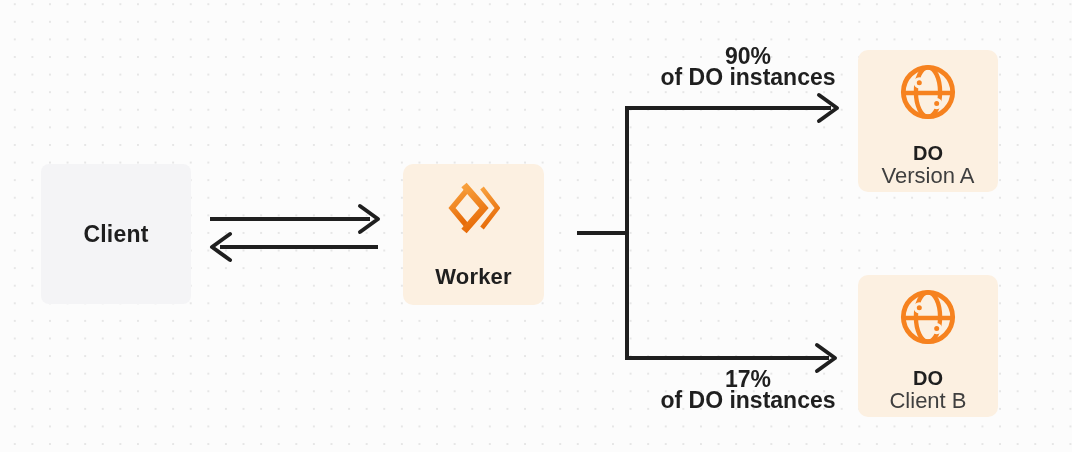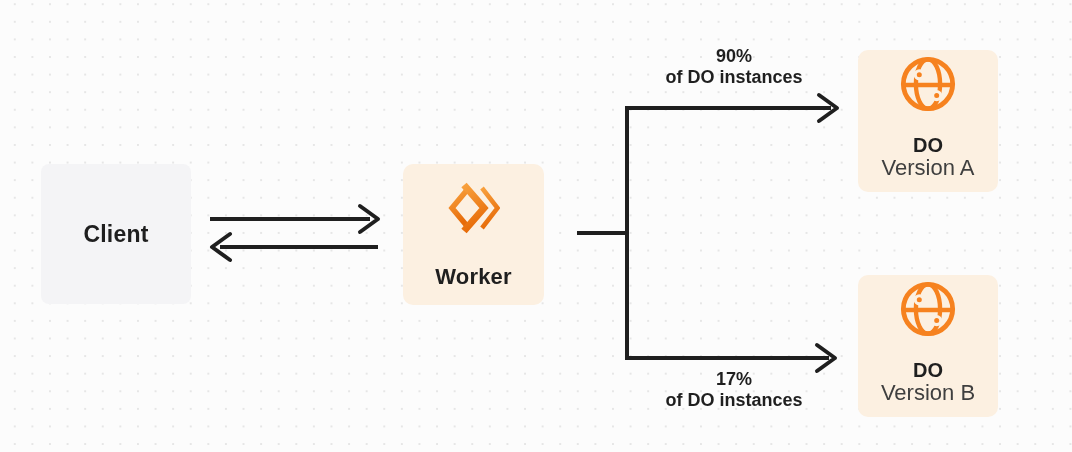--- a/index.html
+++ b/index.html
@@ -27,28 +27,28 @@
     background:var(--client-fill);justify-content:center;
   }
   .node-client .title{font-size:23px;font-weight:700;color:var(--text);letter-spacing:.2px;}
   .node-worker{
     left:403px;top:164px;width:141px;height:141px;border-radius:10px;
     background:var(--orange-fill);padding-top:18px;
   }
   .node-worker .title{font-size:22px;font-weight:700;color:var(--text);margin-top:30px;letter-spacing:.2px;}
   .do-box{
     width:140px;height:142px;border-radius:10px;background:var(--orange-fill);
-    padding-top:5px;left:858px;
+    padding-top:13px;left:858px;
   }
   .do-a{top:50px;} .do-b{top:275px;}
   .do-box .title{font-size:20px;font-weight:700;color:var(--text);margin-top:20px;line-height:24px;}
   .do-box .subtitle{font-size:22px;font-weight:400;color:var(--subtext);line-height:22px;}
   .branch-label{
-    position:absolute;left:634px;width:200px;text-align:center;
-    font-size:18px;font-weight:700;color:var(--text);line-height:21px;
+    position:absolute;left:648px;width:200px;text-align:center;
+    font-size:23px;font-weight:700;color:var(--text);line-height:21px;
   }
   .branch-label-top{top:46px;} .branch-label-bottom{top:369px;}
   .icon{display:block;line-height:0;}
   .worker-logo svg{width:52px;height:52px;}
   .globe svg{width:58px;height:58px;}
   .wl-stop-a{stop-color:var(--accent-light);} .wl-stop-b{stop-color:var(--accent-dark);}
   .globe-stroke{stroke:var(--accent);fill:none;}
   .globe-dot{fill:var(--accent);stroke:var(--orange-fill);}
 </style>
 </head>
@@ -127,16 +127,16 @@
     <span class="icon globe">
       <svg viewBox="0 0 60 60" xmlns="http://www.w3.org/2000/svg">
         <circle class="globe-stroke" cx="30" cy="30" r="25.5" stroke-width="5"></circle>
         <ellipse class="globe-stroke" cx="30" cy="30" rx="12.5" ry="25.5" stroke-width="4.5"></ellipse>
         <line class="globe-stroke" x1="4.5" y1="31" x2="55.5" y2="31" stroke-width="4.5"></line>
         <circle class="globe-dot" cx="21" cy="20.5" r="4.2" stroke-width="3.2"></circle>
         <circle class="globe-dot" cx="39" cy="42" r="4.2" stroke-width="3.2"></circle>
       </svg>
     </span>
     <span class="title">DO</span>
-    <span class="subtitle">Version B</span>
+    <span class="subtitle">Client B</span>
   </div>
 
 </div>
 
 </body></html>

